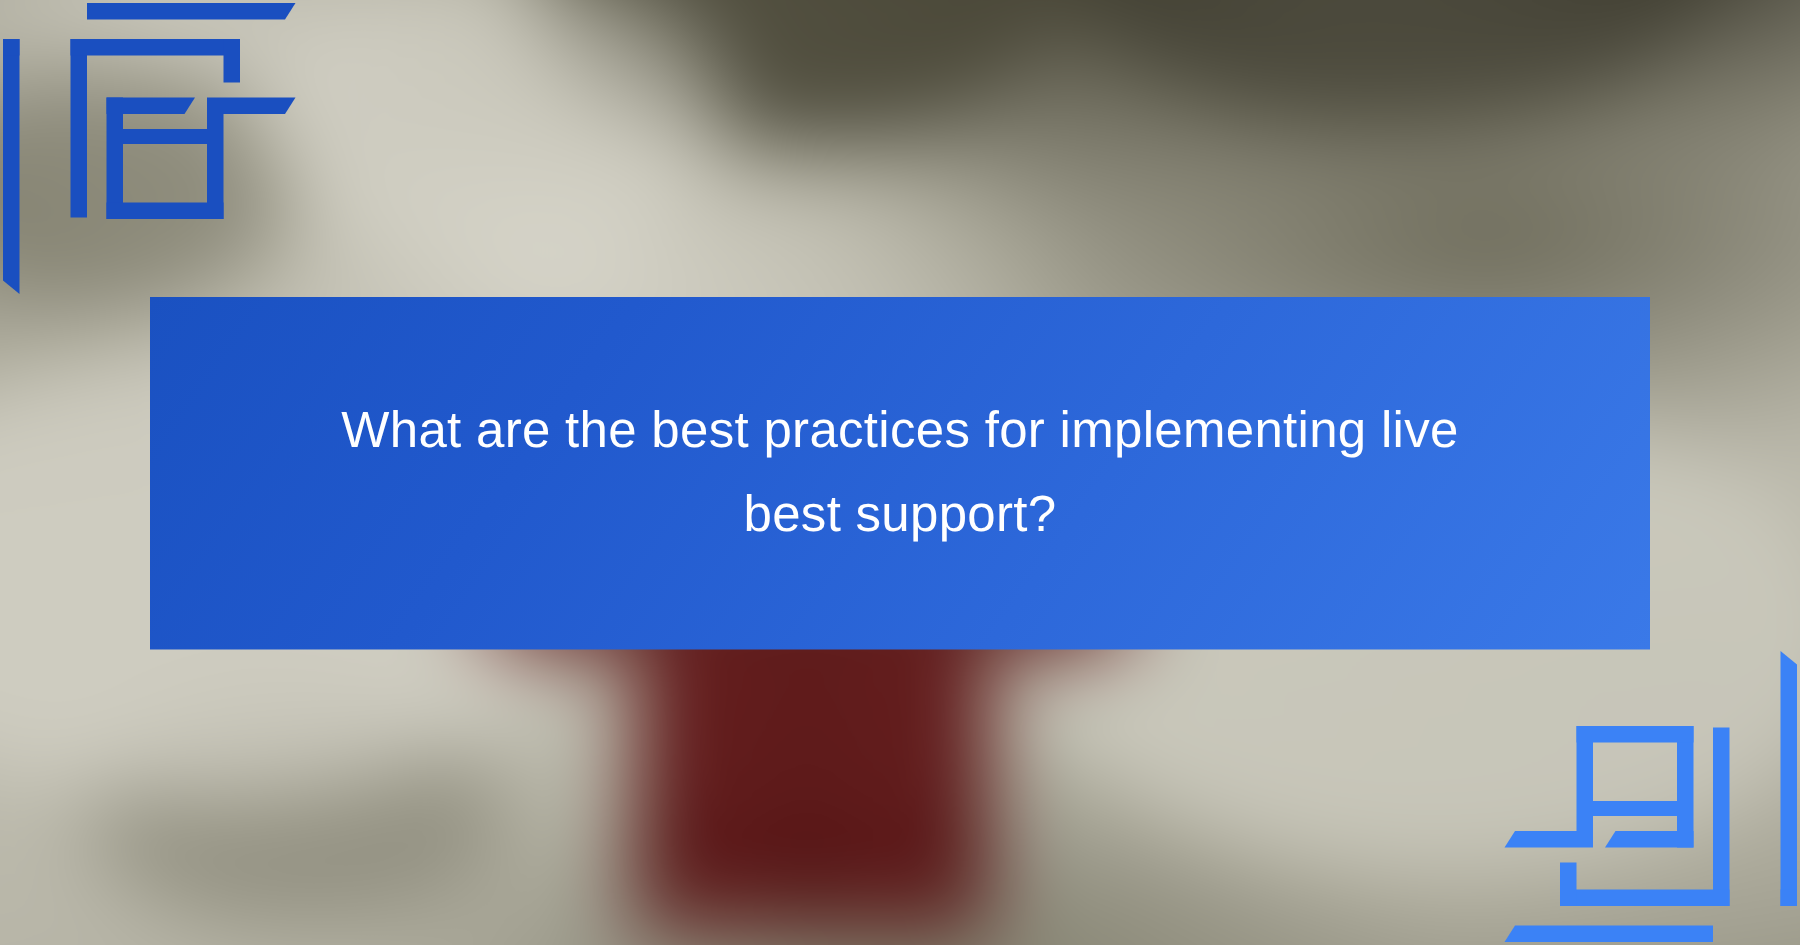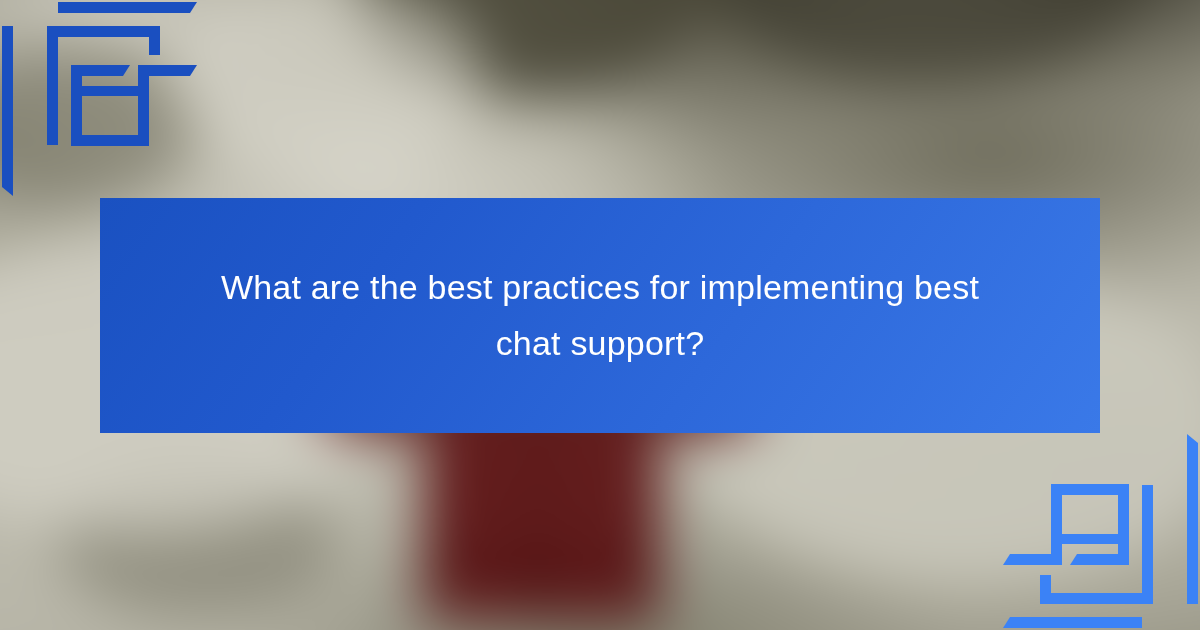--- a/index.html
+++ b/index.html
@@ -190,16 +190,16 @@
       <path d="M71,65 L130,65 L123,76 L71,76 Z"></path>
       <rect x="71" y="65" width="11" height="81"></rect>
       <rect x="71" y="135" width="78" height="11"></rect>
       <rect x="138" y="76" width="11" height="70"></rect>
       <rect x="82" y="86" width="56" height="10"></rect>
       <path d="M138,65 L197,65 L190,76 L138,76 Z"></path>
     </g>
   </svg>
 
   <div class="banner">
-    <div class="banner-title">What are the best practices for implementing best chat support?</div>
+    <div class="banner-title">What are the best practices for implementing live best support?</div>
   </div>
 
 </div>
 
 </body></html>

